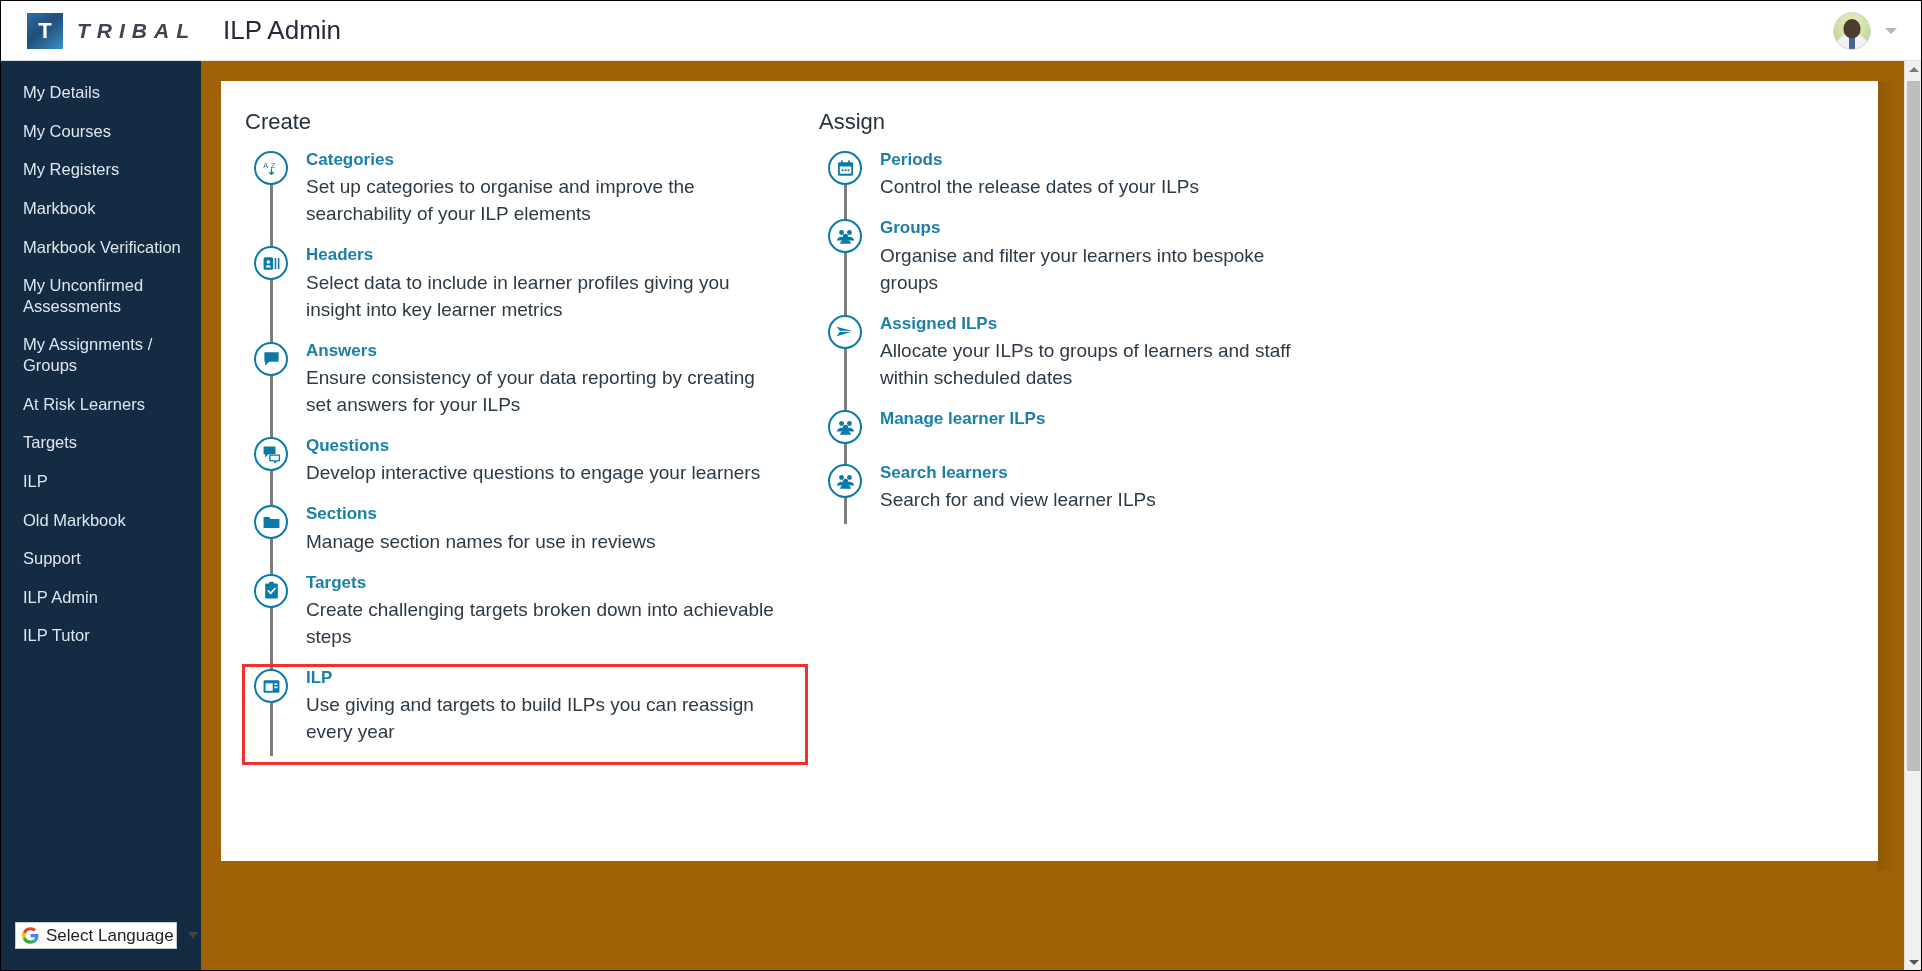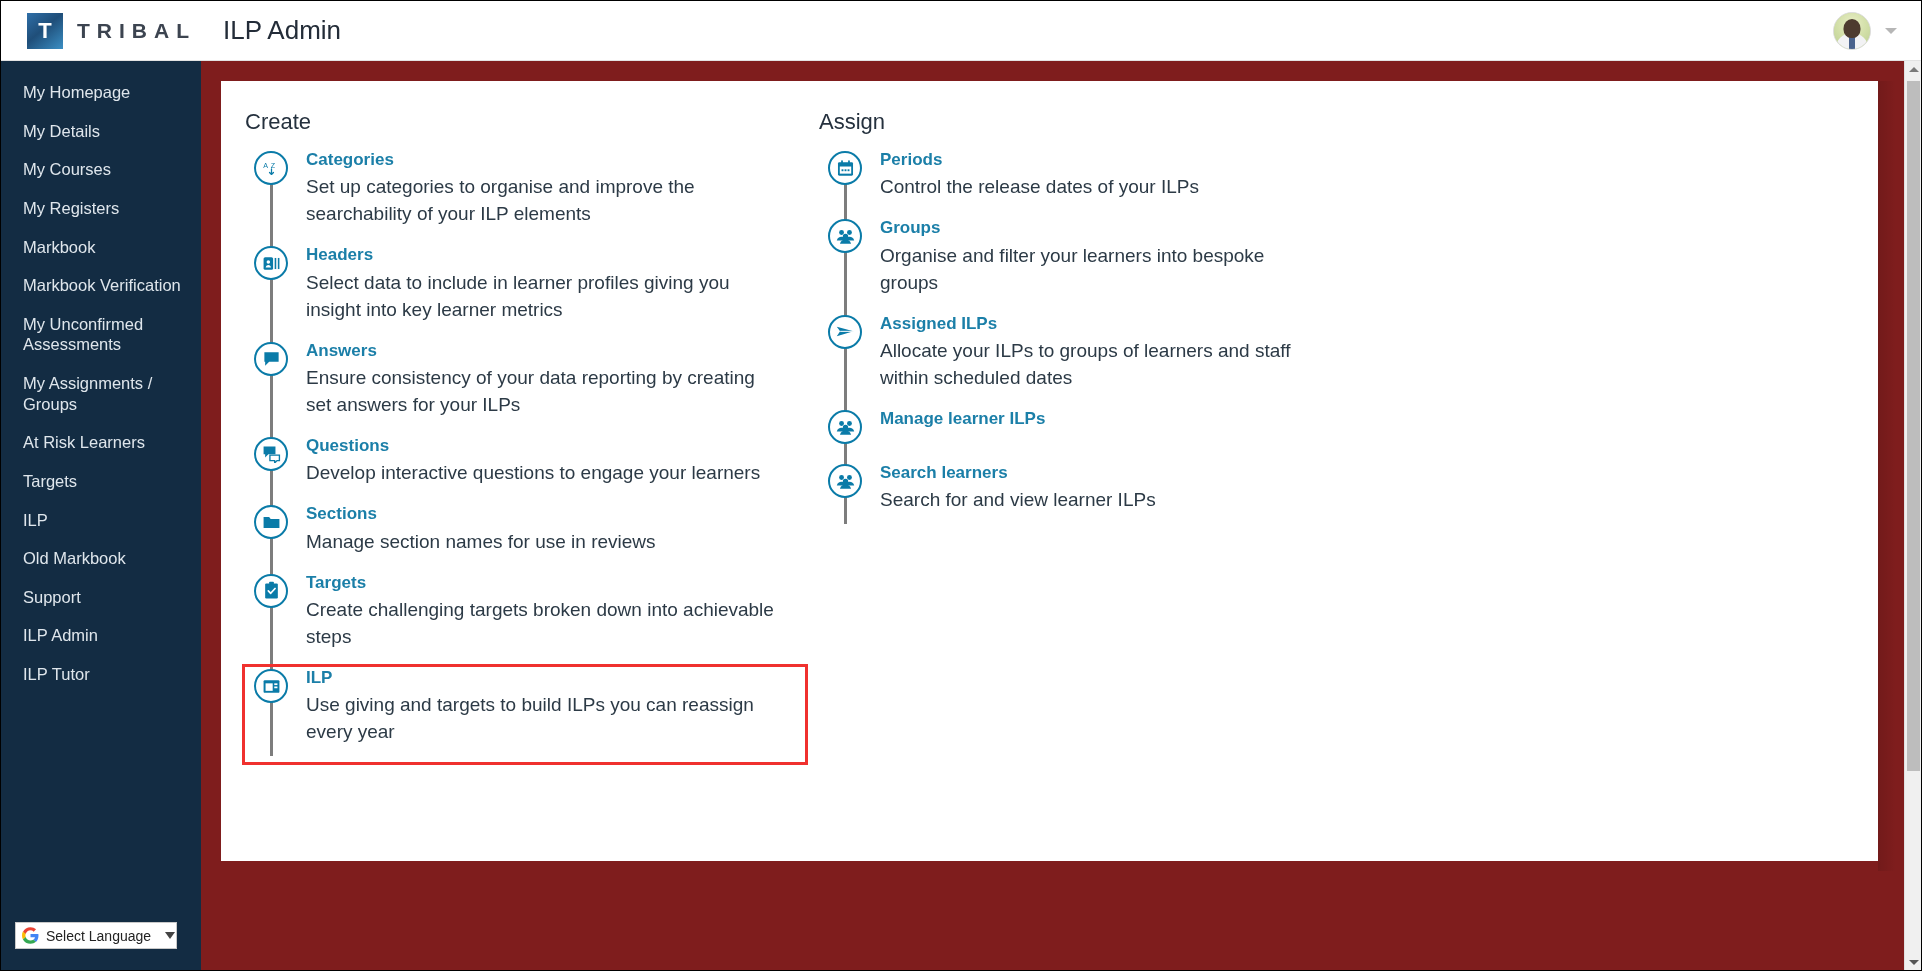--- a/index.html
+++ b/index.html
@@ -49,20 +49,21 @@
     align-items: center;
     justify-content: center;
     letter-spacing: 0;
   }
   .brand-word {
     margin-left: 14px;
     font-size: 21px;
     letter-spacing: 7px;
     font-weight: 700;
     color: #3c4450;
+    font-style: italic;
   }
   .page-title {
     font-size: 26px;
     color: #232c38;
     margin-left: 22px;
     font-weight: 400;
   }
   .topbar-right {
     margin-left: auto;
     display: flex;
@@ -113,21 +114,21 @@
     position: absolute;
     left: 14px;
     bottom: 22px;
     width: 162px;
     height: 27px;
     background: #ffffff;
     border: 1px solid #c9c9c9;
     display: flex;
     align-items: center;
     padding: 0 6px;
-    font-size: 14px;
+    font-size: 17px;
     color: #222222;
     cursor: pointer;
     margin-top: 11px;
   }
   .g-logo {
     width: 17px; height: 17px;
     flex: 0 0 auto;
     margin-right: 7px;
   }
   .lang-label { flex: 1 1 auto; white-space: nowrap; }
@@ -138,21 +139,21 @@
     border-right: 5px solid transparent;
     border-top: 7px solid #444444;
   }
 
   
   .main {
     position: absolute;
     left: 200px; top: 60px;
     width: 1720px;
     height: 910px;
-    background: #7f1d1d;
+    background: #a16207;
     overflow: hidden;
   }
   .panel {
     position: absolute;
     left: 20px; top: 20px;
     width: 1657px;
     height: 780px;
     background: #ffffff;
   }
 
@@ -297,21 +298,20 @@
         <div class="a-sky"></div>
         <div class="a-body"></div>
         <div class="a-tie"></div>
         <div class="a-head"></div>
       </div>
       <div class="chev-down"></div>
     </div>
   </div>
 
   <div class="sidebar">
-    <a class="nav-item">My Homepage</a>
     <a class="nav-item">My Details</a>
     <a class="nav-item">My Courses</a>
     <a class="nav-item">My Registers</a>
     <a class="nav-item">Markbook</a>
     <a class="nav-item">Markbook Verification</a>
     <a class="nav-item">My Unconfirmed Assessments</a>
     <a class="nav-item">My Assignments / Groups</a>
     <a class="nav-item">At Risk Learners</a>
     <a class="nav-item">Targets</a>
     <a class="nav-item">ILP</a>

